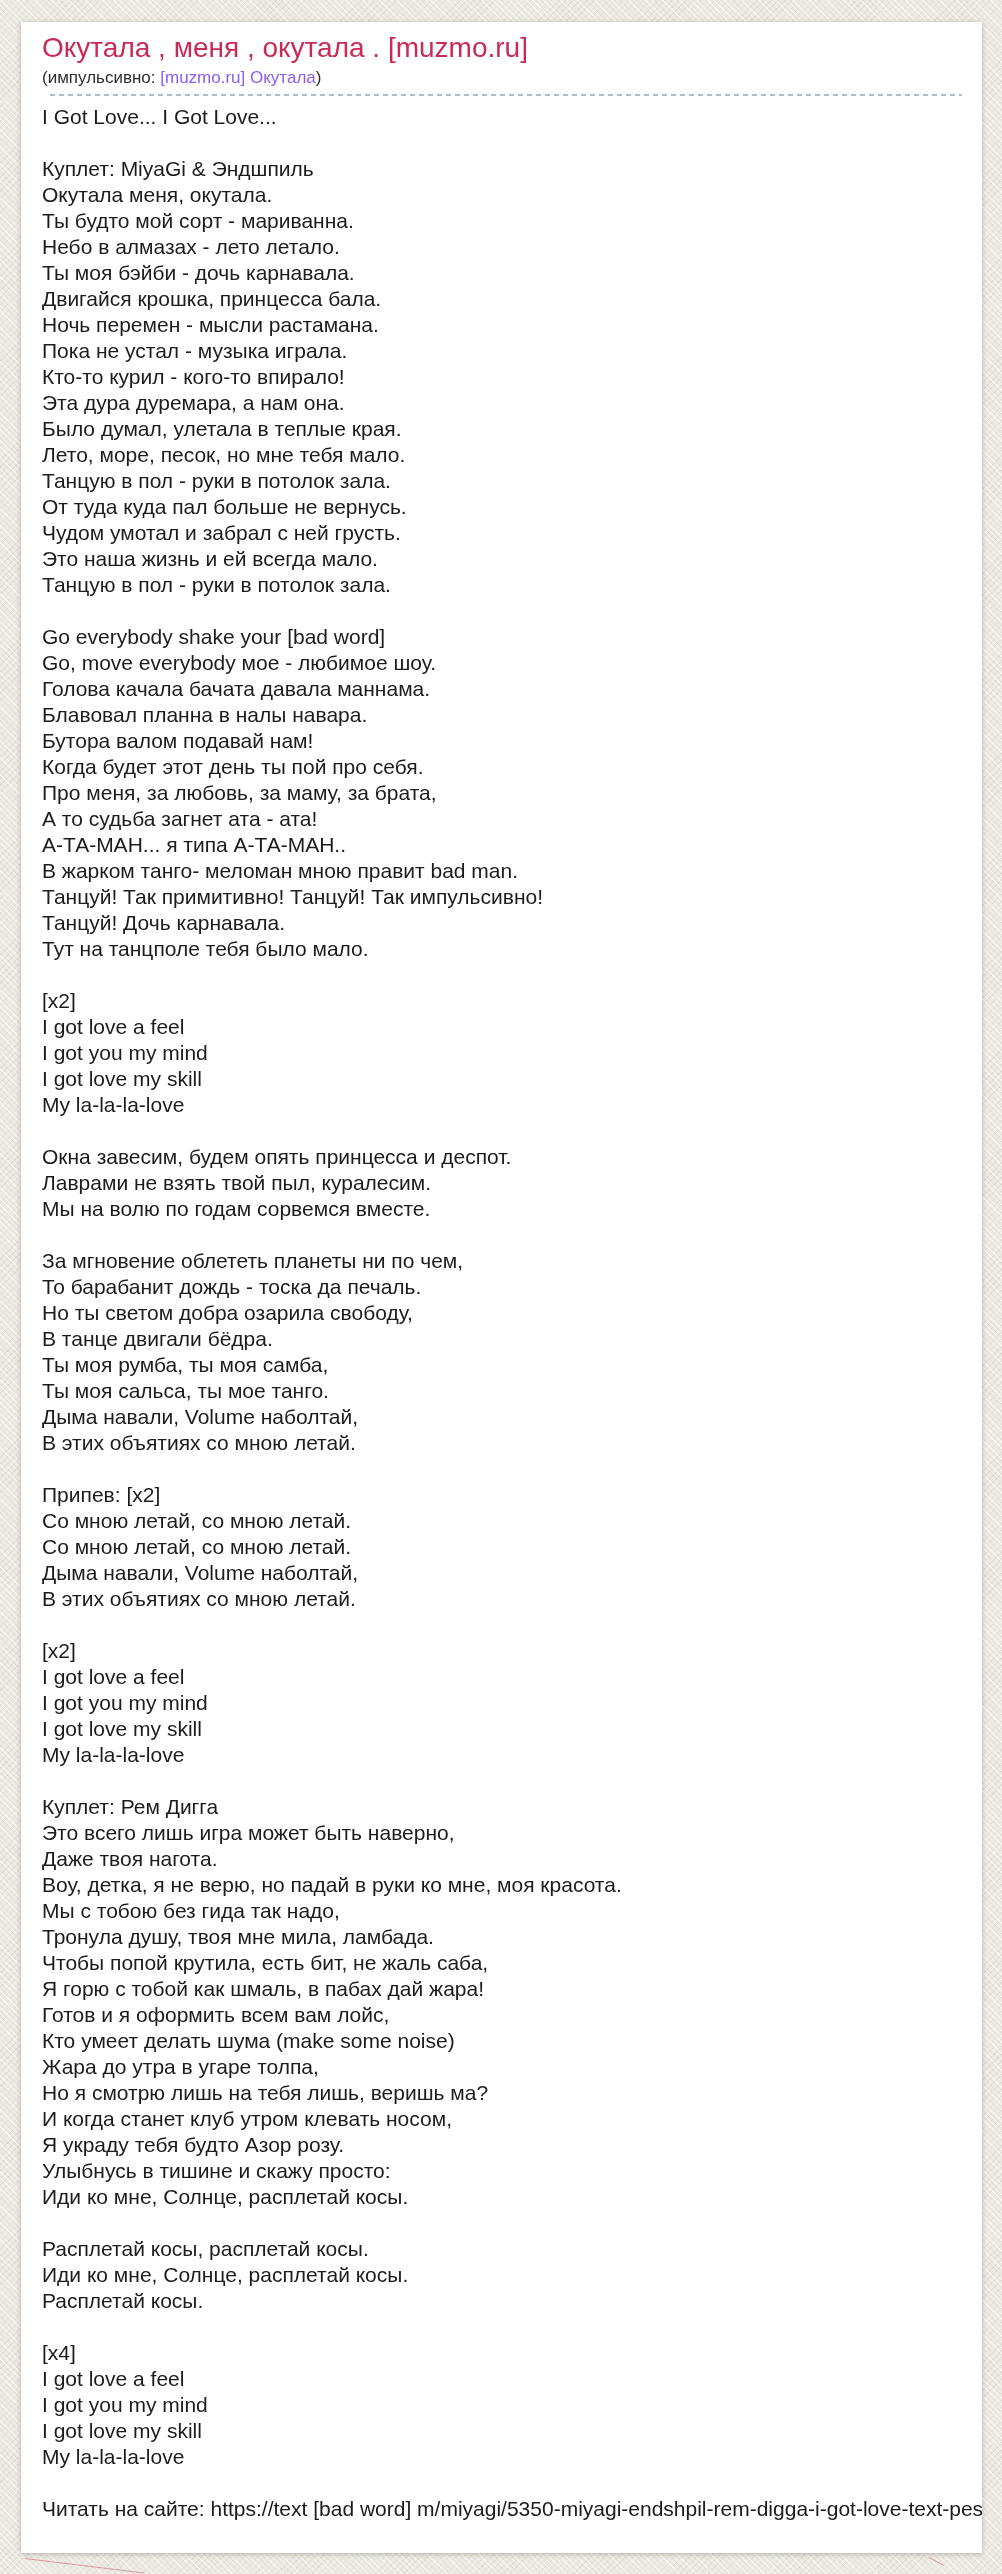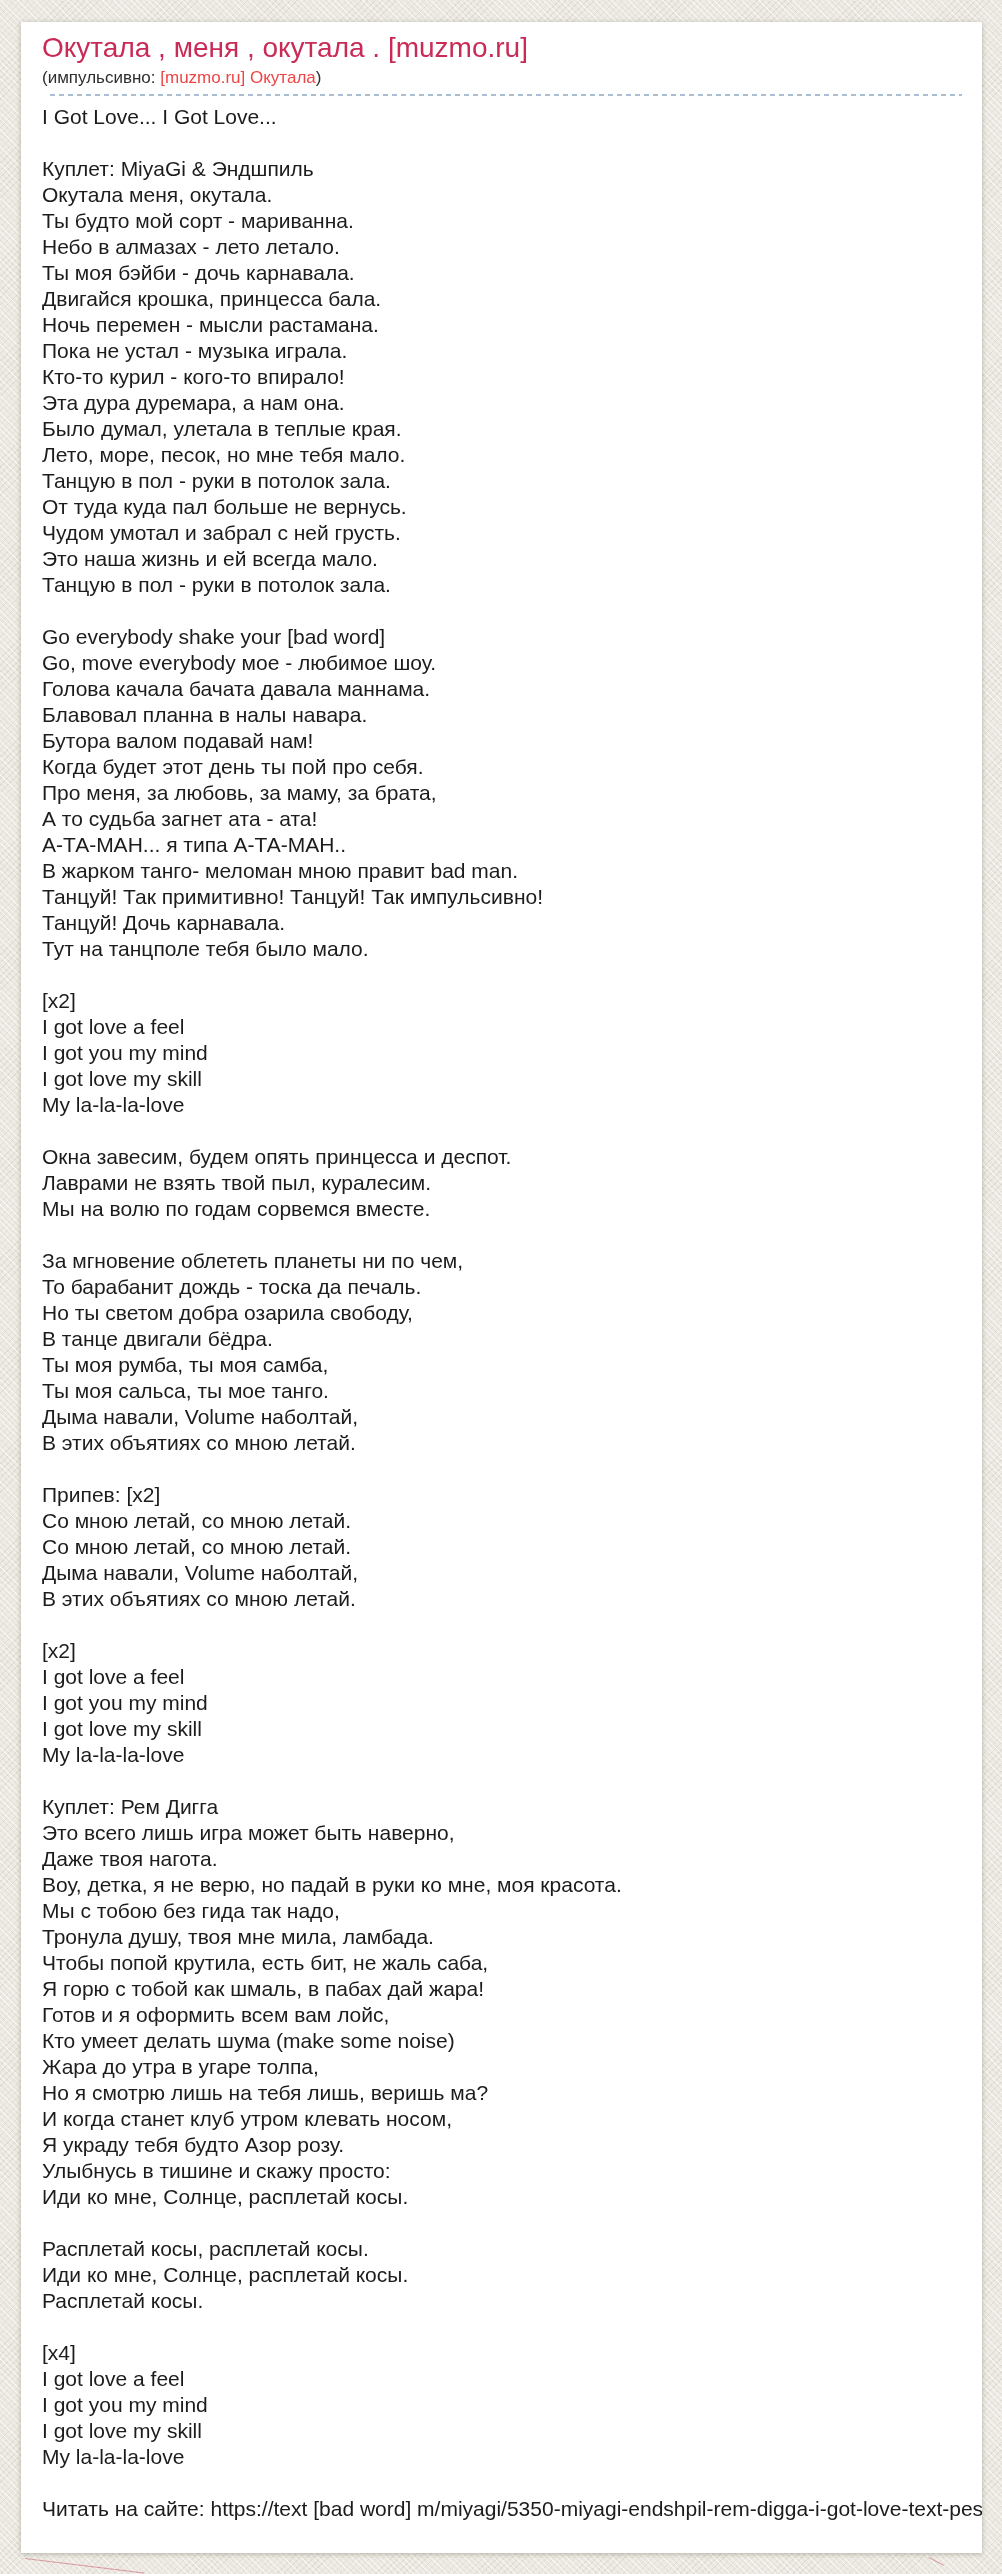--- a/index.html
+++ b/index.html
@@ -38,21 +38,21 @@
     letter-spacing: 0;
     cursor: pointer;
   }
   .artist-line {
     margin-top: 3px;
     font-size: 17px;
     line-height: 21px;
     color: #2e2e2e;
   }
   .artist-link {
-    color: #ef4444;
+    color: #8b5cf6;
     text-decoration: none;
     cursor: pointer;
   }
   .separator {
     margin-top: 6px;
     margin-left: 8px;
     margin-right: 20px;
     height: 2px;
     background-image: repeating-linear-gradient(90deg, #a9bed2 0 5px, rgba(0,0,0,0) 5px 9px);
   }

